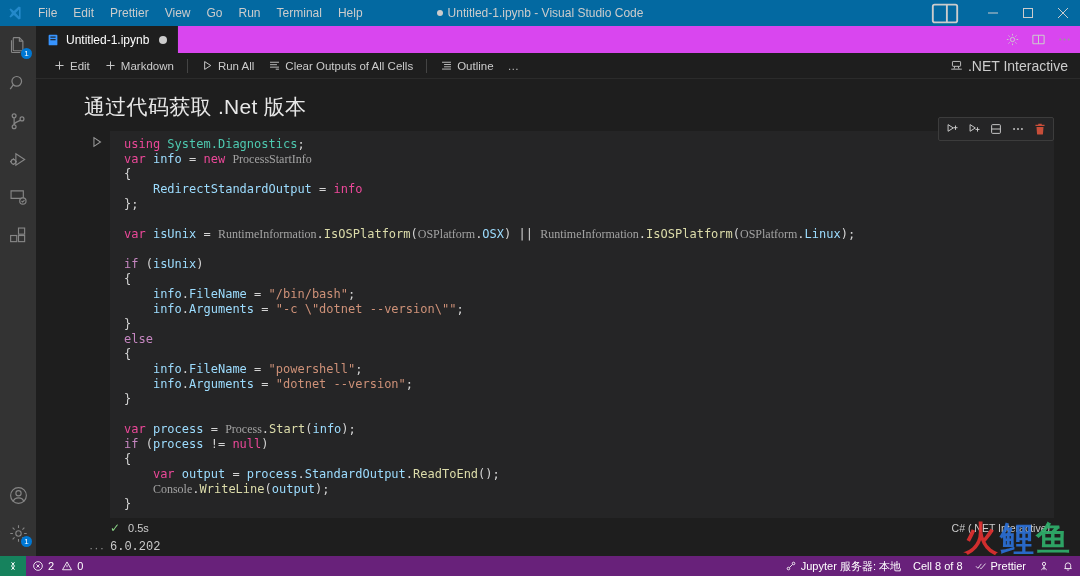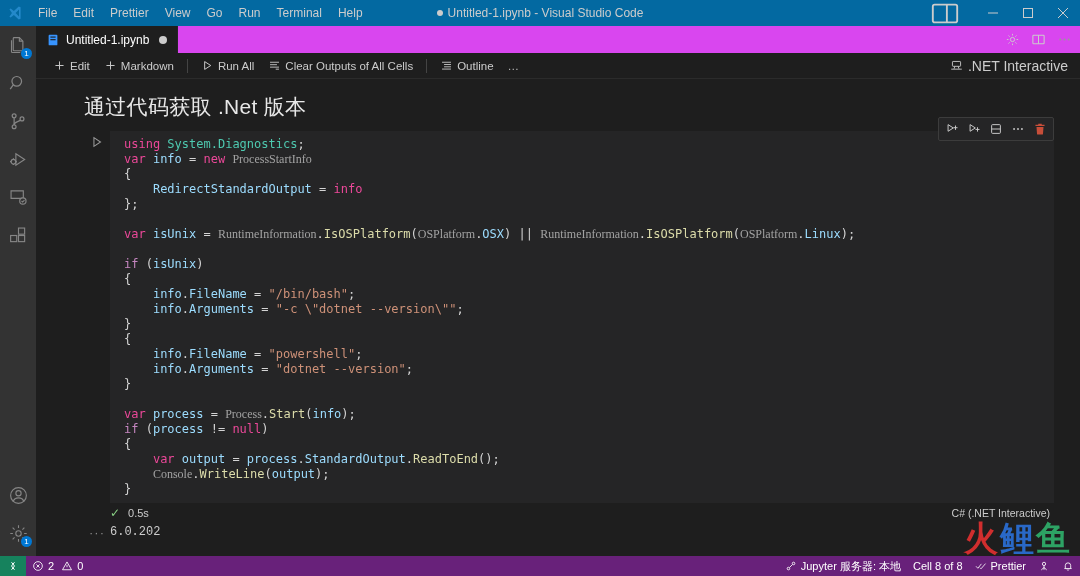--- a/index.html
+++ b/index.html
@@ -431,20 +431,21 @@
                 <div class="code-line"><span class="tok-plain">    </span><span class="tok-prop">RedirectStandardOutput</span><span class="tok-op"> = </span><span class="tok-kw">info</span></div>
                 <div class="code-line"><span class="tok-plain">};</span></div>
                 <div class="code-line">&nbsp;</div>
                 <div class="code-line"><span class="tok-kw">var </span><span class="tok-var">isUnix</span><span class="tok-op"> = </span><span class="tok-type">RuntimeInformation</span><span class="tok-plain">.</span><span class="tok-method">IsOSPlatform</span><span class="tok-plain">(</span><span class="tok-type">OSPlatform</span><span class="tok-plain">.</span><span class="tok-prop">OSX</span><span class="tok-plain">) </span><span class="tok-op">||</span><span class="tok-plain"> </span><span class="tok-type">RuntimeInformation</span><span class="tok-plain">.</span><span class="tok-method">IsOSPlatform</span><span class="tok-plain">(</span><span class="tok-type">OSPlatform</span><span class="tok-plain">.</span><span class="tok-prop">Linux</span><span class="tok-plain">);</span></div>
                 <div class="code-line">&nbsp;</div>
                 <div class="code-line"><span class="tok-ctrl">if</span><span class="tok-plain"> (</span><span class="tok-var">isUnix</span><span class="tok-plain">)</span></div>
                 <div class="code-line"><span class="tok-plain">{</span></div>
                 <div class="code-line"><span class="tok-plain">    </span><span class="tok-var">info</span><span class="tok-plain">.</span><span class="tok-prop">FileName</span><span class="tok-op"> = </span><span class="tok-str">"/bin/bash"</span><span class="tok-plain">;</span></div>
                 <div class="code-line"><span class="tok-plain">    </span><span class="tok-var">info</span><span class="tok-plain">.</span><span class="tok-prop">Arguments</span><span class="tok-op"> = </span><span class="tok-str">"-c \"dotnet --version\""</span><span class="tok-plain">;</span></div>
                 <div class="code-line"><span class="tok-plain">}</span></div>
+                <div class="code-line"><span class="tok-ctrl">else</span></div>
                 <div class="code-line"><span class="tok-plain">{</span></div>
                 <div class="code-line"><span class="tok-plain">    </span><span class="tok-var">info</span><span class="tok-plain">.</span><span class="tok-prop">FileName</span><span class="tok-op"> = </span><span class="tok-str">"powershell"</span><span class="tok-plain">;</span></div>
                 <div class="code-line"><span class="tok-plain">    </span><span class="tok-var">info</span><span class="tok-plain">.</span><span class="tok-prop">Arguments</span><span class="tok-op"> = </span><span class="tok-str">"dotnet --version"</span><span class="tok-plain">;</span></div>
                 <div class="code-line"><span class="tok-plain">}</span></div>
                 <div class="code-line">&nbsp;</div>
                 <div class="code-line"><span class="tok-kw">var </span><span class="tok-var">process</span><span class="tok-op"> = </span><span class="tok-type">Process</span><span class="tok-plain">.</span><span class="tok-method">Start</span><span class="tok-plain">(</span><span class="tok-var">info</span><span class="tok-plain">);</span></div>
                 <div class="code-line"><span class="tok-ctrl">if</span><span class="tok-plain"> (</span><span class="tok-var">process</span><span class="tok-op"> != </span><span class="tok-kw">null</span><span class="tok-plain">)</span></div>
                 <div class="code-line"><span class="tok-plain">{</span></div>
                 <div class="code-line"><span class="tok-plain">    </span><span class="tok-kw">var </span><span class="tok-var">output</span><span class="tok-op"> = </span><span class="tok-var">process</span><span class="tok-plain">.</span><span class="tok-prop">StandardOutput</span><span class="tok-plain">.</span><span class="tok-method">ReadToEnd</span><span class="tok-plain">();</span></div>
                 <div class="code-line"><span class="tok-plain">    </span><span class="tok-type">Console</span><span class="tok-plain">.</span><span class="tok-method">WriteLine</span><span class="tok-plain">(</span><span class="tok-var">output</span><span class="tok-plain">);</span></div>

